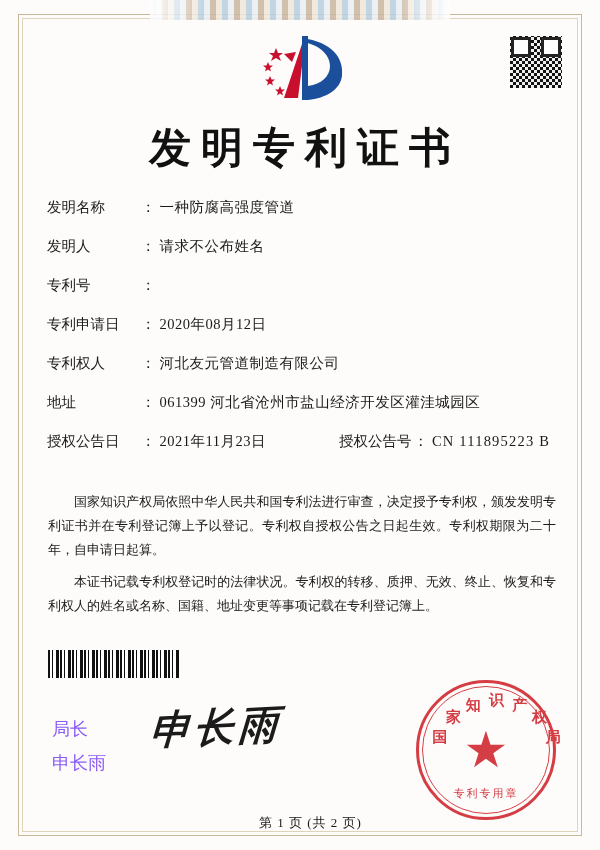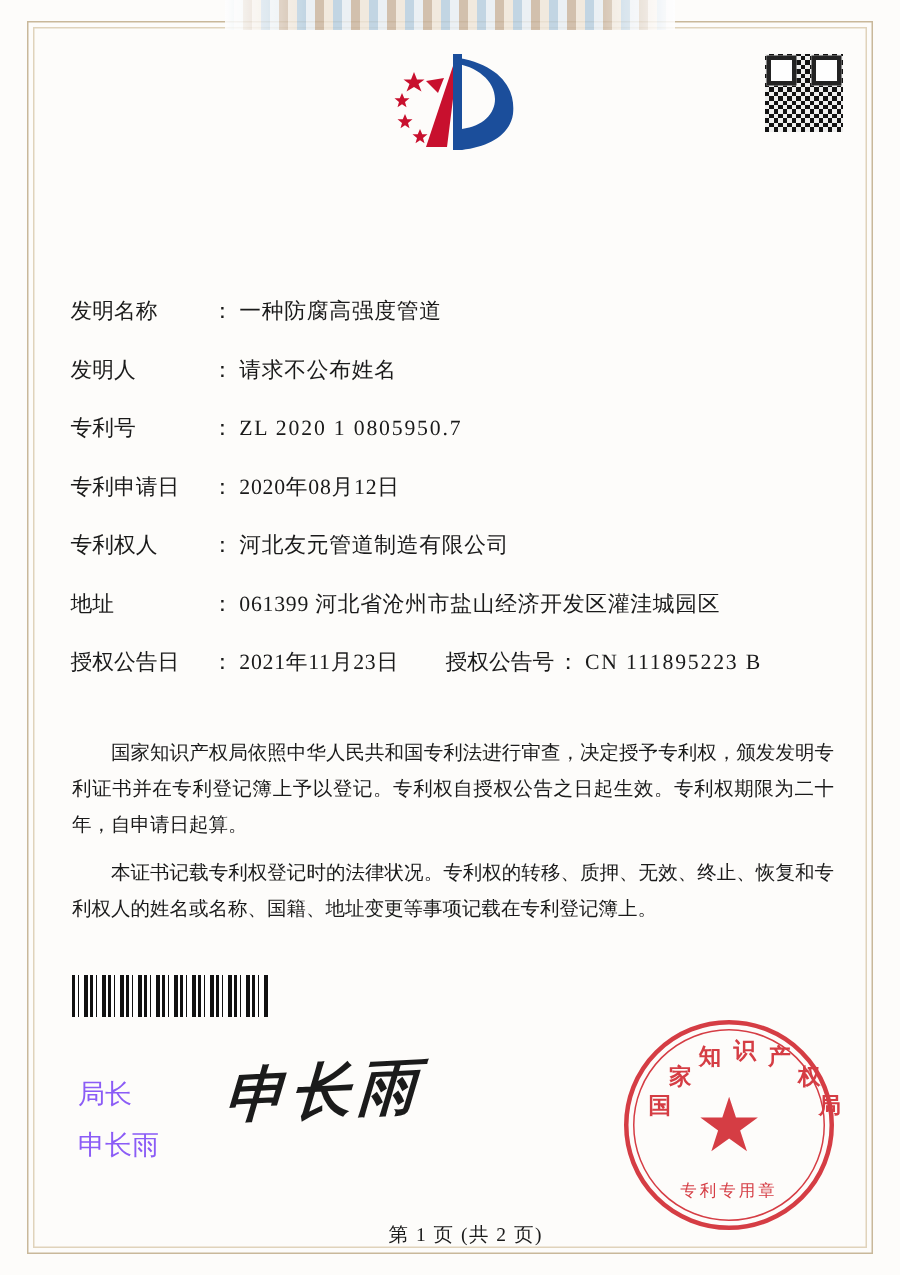--- a/index.html
+++ b/index.html
@@ -146,20 +146,21 @@
   }
   .field-value.mono-sp {
     letter-spacing: 1.2px;
   }
   .row-split {
     display: flex;
     align-items: center;
     margin-bottom: 14px;
     font-size: 14.5px;
     color: #1a1a1a;
+    gap: 42px;
   }
   .row-split .half {
     display: flex;
     align-items: baseline;
   }
   .row-split .half.first { width: 250px; flex: 0 0 250px; }
   .half .field-label { width: 92px; flex: 0 0 92px; }
   .half.second .field-label { width: auto; flex: 0 0 auto; }
   
   .body-text {
@@ -297,39 +298,39 @@
       <path d="M56 20 L44 22 L52 30 Z" fill="#c8102e"></path>
       <g fill="#c8102e">
         <polygon points="36,16 38,21 43,21 39,24 41,29 36,26 31,29 33,24 29,21 34,21"></polygon>
         <polygon points="28,30 29.5,33.5 33,33.5 30,36 31,39.5 28,37.5 25,39.5 26,36 23,33.5 26.5,33.5"></polygon>
         <polygon points="30,44 31.5,47.5 35,47.5 32,50 33,53.5 30,51.5 27,53.5 28,50 25,47.5 28.5,47.5"></polygon>
         <polygon points="40,54 41.5,57.5 45,57.5 42,60 43,63.5 40,61.5 37,63.5 38,60 35,57.5 38.5,57.5"></polygon>
       </g>
     </svg>
   </div>
 
+  <div class="doc-title">发明专利证书</div>
 
   <div class="fields">
 
     <div class="field-row">
       <span class="field-label spread">发明名称</span>
       <span class="field-colon">：</span>
       <span class="field-value">一种防腐高强度管道</span>
     </div>
 
     <div class="field-row">
       <span class="field-label spread">发明人</span>
       <span class="field-colon">：</span>
       <span class="field-value">请求不公布姓名</span>
     </div>
 
     <div class="field-row">
       <span class="field-label spread">专利号</span>
       <span class="field-colon">：</span>
-      <span class="field-value mono-sp">ZL 2020 1 0805950.7</span>
     </div>
 
     <div class="field-row">
       <span class="field-label spread">专利申请日</span>
       <span class="field-colon">：</span>
       <span class="field-value">2020年08月12日</span>
     </div>
 
     <div class="field-row">
       <span class="field-label spread">专利权人</span>

